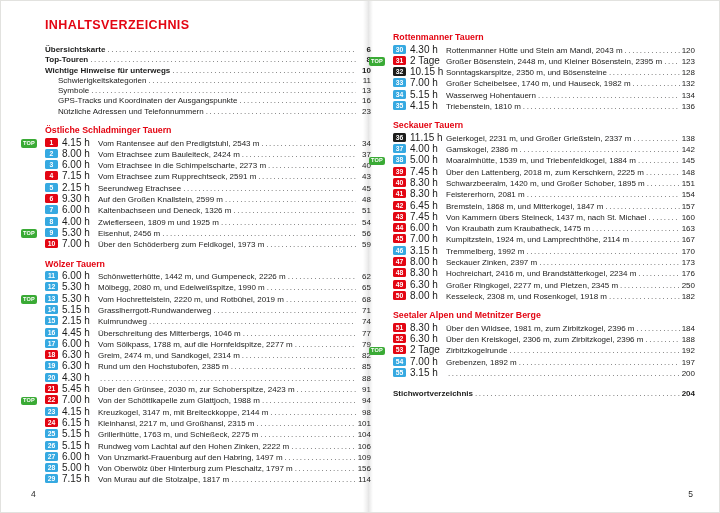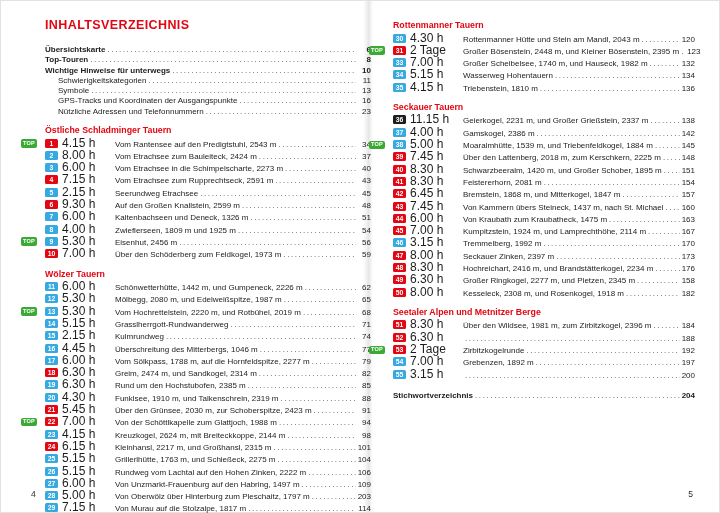--- a/index.html
+++ b/index.html
@@ -10,27 +10,27 @@
     color:#1c1c1b;
   }
   .spread{position:absolute;inset:0;background:#fff;border:1px solid #e2e2df;box-sizing:border-box;}
   .fold{position:absolute;top:0;bottom:0;left:362px;width:10px;
     background:linear-gradient(90deg,rgba(0,0,0,0) 0%,rgba(100,100,100,.10) 40%,rgba(100,100,100,.16) 55%,rgba(0,0,0,0) 100%);}
   .page{position:absolute;top:15px;}
   .page.left{left:44px;width:326px;}
   .page.right{left:392px;width:302px;}
   .page-title{font-size:12.5px;font-weight:bold;color:var(--accent,#e30613);letter-spacing:.4px;margin:2px 0 13px;}
   .section-heading{font-size:8.8px;font-weight:bold;color:var(--accent,#e30613);margin:8px 0 2.5px;}
-  #right-sections > .section-heading:first-child{margin-top:4px;}
+  #right-sections > .section-heading:first-child{margin-top:16px;}
   .toc-row{display:flex;align-items:baseline;font-size:8px;line-height:10.3px;white-space:nowrap;position:relative;}
   .toc-row.bold{font-weight:bold;}
   .toc-row.indent{padding-left:13px;}
   .badge{flex:none;display:inline-block;width:13px;text-align:center;color:#fff;font-weight:bold;
     font-size:6.8px;line-height:9px;border-radius:1.5px;margin-right:4px;transform:translateY(-1px);}
-  .time{flex:none;width:30px;text-align:left;margin-right:23px;font-size:12px;}
+  .time{flex:none;width:30px;text-align:left;margin-right:6px;font-size:10px;}
   .t-label,.fm-label{flex:none;}
   .dots{flex:1 1 4px;min-width:4px;overflow:hidden;margin:0 2px;color:#3c3c3b;font-weight:normal;}
   .dots::after{content:"..........................................................................................................";letter-spacing:1.6px;font-size:8px;}
   .toc-row.bold .dots::after{font-weight:normal;}
   .pg{flex:none;min-width:13px;text-align:right;}
   .top-mark{position:absolute;left:-24px;top:1.5px;background:var(--top,#3aaa35);color:#fff;
     font-size:5.6px;font-weight:bold;line-height:7.5px;padding:.5px 2px;border-radius:2px;letter-spacing:.2px;}
   .index-row{margin-top:10px;align-items:flex-end;}
   .footer-num{position:absolute;bottom:13px;font-size:8.5px;color:#2a2a2a;}
   .footer-num.left{left:30px;}
@@ -162,21 +162,21 @@
           <div class="toc-row tour">
             <span class="badge" style="background: rgb(54, 169, 225);">11</span>
             <span class="time">6.00 h</span>
             <span class="t-label">Schönwetterhütte, 1442 m, und Gumpeneck, 2226 m</span>
             <span class="dots"></span>
             <span class="pg">62</span>
           </div>
           <div class="toc-row tour">
             <span class="badge" style="background: rgb(54, 169, 225);">12</span>
             <span class="time">5.30 h</span>
-            <span class="t-label">Mölbegg, 2080 m, und Edelweißspitze, 1987 m</span>
+            <span class="t-label">Mölbegg, 2080 m, und Edelweißspitze, 1990 m</span>
             <span class="dots"></span>
             <span class="pg">65</span>
           </div>
           <div class="toc-row tour">
             <span class="top-mark">TOP</span>
             <span class="badge" style="background: rgb(54, 169, 225);">13</span>
             <span class="time">5.30 h</span>
             <span class="t-label">Vom Hochrettelstein, 2220 m, und Rotbühel, 2019 m</span>
             <span class="dots"></span>
             <span class="pg">68</span>
@@ -219,21 +219,20 @@
           <div class="toc-row tour">
             <span class="badge" style="background: rgb(54, 169, 225);">19</span>
             <span class="time">6.30 h</span>
             <span class="t-label">Rund um den Hochstubofen, 2385 m</span>
             <span class="dots"></span>
             <span class="pg">85</span>
           </div>
           <div class="toc-row tour">
             <span class="badge" style="background: rgb(54, 169, 225);">20</span>
             <span class="time">4.30 h</span>
-            <span class="t-label">Funklsee, 1910 m, und Talkenschrein, 2319 m</span>
             <span class="dots"></span>
             <span class="pg">88</span>
           </div>
           <div class="toc-row tour">
             <span class="badge" style="background: rgb(227, 6, 19);">21</span>
             <span class="time">5.45 h</span>
             <span class="t-label">Über den Grünsee, 2030 m, zur Schoberspitze, 2423 m</span>
             <span class="dots"></span>
             <span class="pg">91</span>
           </div>
@@ -241,21 +240,21 @@
             <span class="top-mark">TOP</span>
             <span class="badge" style="background: rgb(227, 6, 19);">22</span>
             <span class="time">7.00 h</span>
             <span class="t-label">Von der Schöttlkapelle zum Glattjoch, 1988 m</span>
             <span class="dots"></span>
             <span class="pg">94</span>
           </div>
           <div class="toc-row tour">
             <span class="badge" style="background: rgb(54, 169, 225);">23</span>
             <span class="time">4.15 h</span>
-            <span class="t-label">Kreuzkogel, 2624 m, mit Breiteckkoppe, 2144 m</span>
+            <span class="t-label">Kreuzkogel, 3147 m, mit Breiteckkoppe, 2144 m</span>
             <span class="dots"></span>
             <span class="pg">98</span>
           </div>
           <div class="toc-row tour">
             <span class="badge" style="background: rgb(227, 6, 19);">24</span>
             <span class="time">6.15 h</span>
             <span class="t-label">Kleinhansl, 2217 m, und Großhansl, 2315 m</span>
             <span class="dots"></span>
             <span class="pg">101</span>
           </div>
@@ -278,21 +277,21 @@
             <span class="time">6.00 h</span>
             <span class="t-label">Von Unzmarkt-Frauenburg auf den Habring, 1497 m</span>
             <span class="dots"></span>
             <span class="pg">109</span>
           </div>
           <div class="toc-row tour">
             <span class="badge" style="background: rgb(54, 169, 225);">28</span>
             <span class="time">5.00 h</span>
             <span class="t-label">Von Oberwölz über Hinterburg zum Pleschaitz, 1797 m</span>
             <span class="dots"></span>
-            <span class="pg">203</span>
+            <span class="pg">156</span>
           </div>
           <div class="toc-row tour">
             <span class="badge" style="background: rgb(54, 169, 225);">29</span>
             <span class="time">7.15 h</span>
             <span class="t-label">Von Murau auf die Stolzalpe, 1817 m</span>
             <span class="dots"></span>
             <span class="pg">114</span>
           </div>
         </div>
       </div>
@@ -311,20 +310,27 @@
           </div>
           <div class="toc-row tour">
             <span class="top-mark">TOP</span>
             <span class="badge" style="background: rgb(227, 6, 19);">31</span>
             <span class="time">2 Tage</span>
             <span class="t-label">Großer Bösenstein, 2448 m, und Kleiner Bösenstein, 2395 m</span>
             <span class="dots"></span>
             <span class="pg">123</span>
           </div>
           <div class="toc-row tour">
+            <span class="badge" style="background: rgb(29, 29, 27);">32</span>
+            <span class="time">10.15 h</span>
+            <span class="t-label">Sonntagskarspitze, 2350 m, und Bösensteine</span>
+            <span class="dots"></span>
+            <span class="pg">128</span>
+          </div>
+          <div class="toc-row tour">
             <span class="badge" style="background: rgb(54, 169, 225);">33</span>
             <span class="time">7.00 h</span>
             <span class="t-label">Großer Scheibelsee, 1740 m, und Hauseck, 1982 m</span>
             <span class="dots"></span>
             <span class="pg">132</span>
           </div>
           <div class="toc-row tour">
             <span class="badge" style="background: rgb(54, 169, 225);">34</span>
             <span class="time">5.15 h</span>
             <span class="t-label">Wasserweg Hohentauern</span>
@@ -431,21 +437,21 @@
             <span class="time">8.30 h</span>
             <span class="t-label">Hochreichart, 2416 m, und Brandstätterkogel, 2234 m</span>
             <span class="dots"></span>
             <span class="pg">176</span>
           </div>
           <div class="toc-row tour">
             <span class="badge" style="background: rgb(227, 6, 19);">49</span>
             <span class="time">6.30 h</span>
             <span class="t-label">Großer Ringkogel, 2277 m, und Pletzen, 2345 m</span>
             <span class="dots"></span>
-            <span class="pg">158</span>
+            <span class="pg">250</span>
           </div>
           <div class="toc-row tour">
             <span class="badge" style="background: rgb(227, 6, 19);">50</span>
             <span class="time">8.00 h</span>
             <span class="t-label">Kesseleck, 2308 m, und Rosenkogel, 1918 m</span>
             <span class="dots"></span>
             <span class="pg">182</span>
           </div>
         </div>
         <div class="section-heading">Seetaler Alpen und Metnitzer Berge</div>
@@ -453,20 +459,21 @@
           <div class="toc-row tour">
             <span class="badge" style="background: rgb(227, 6, 19);">51</span>
             <span class="time">8.30 h</span>
             <span class="t-label">Über den Wildsee, 1981 m, zum Zirbitzkogel, 2396 m</span>
             <span class="dots"></span>
             <span class="pg">184</span>
           </div>
           <div class="toc-row tour">
             <span class="badge" style="background: rgb(227, 6, 19);">52</span>
             <span class="time">6.30 h</span>
+            <span class="t-label">Über den Kreiskogel, 2306 m, zum Zirbitzkogel, 2396 m</span>
             <span class="dots"></span>
             <span class="pg">188</span>
           </div>
           <div class="toc-row tour">
             <span class="top-mark">TOP</span>
             <span class="badge" style="background: rgb(227, 6, 19);">53</span>
             <span class="time">2 Tage</span>
             <span class="t-label">Zirbitzkogelrunde</span>
             <span class="dots"></span>
             <span class="pg">192</span>

